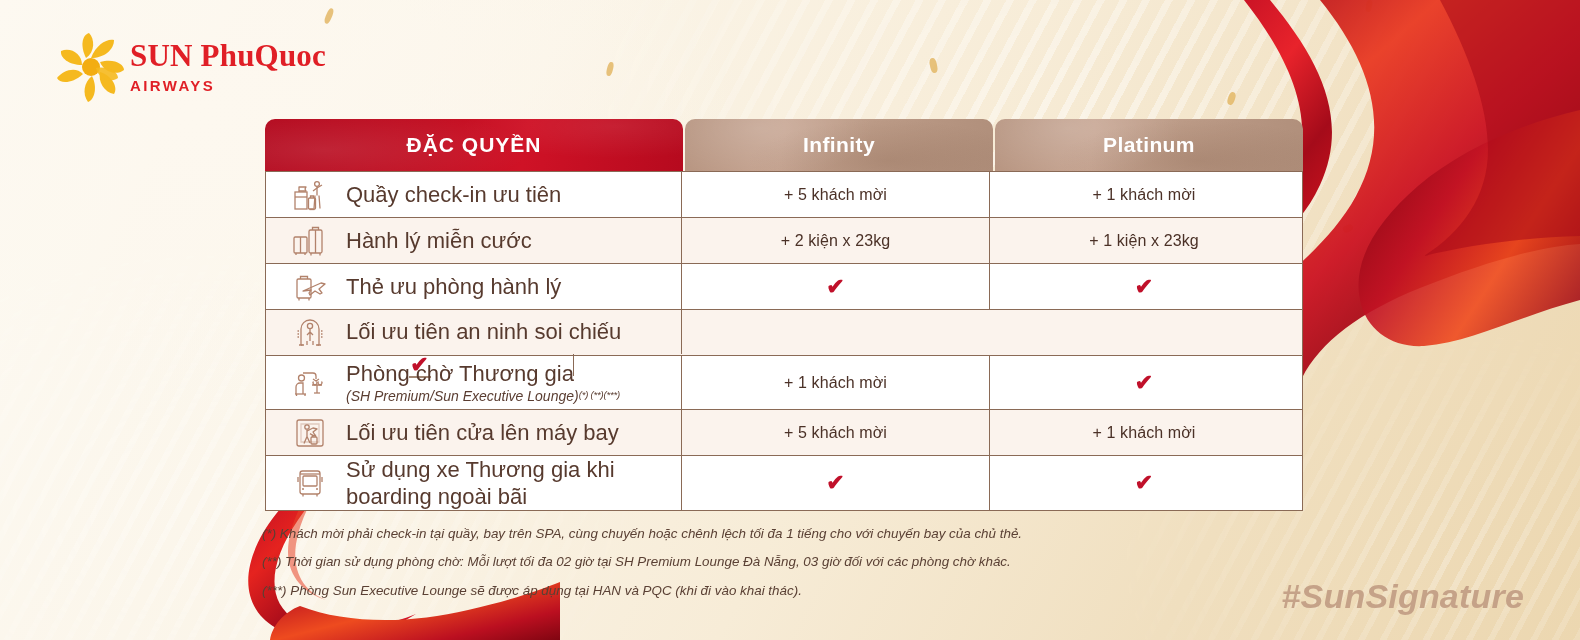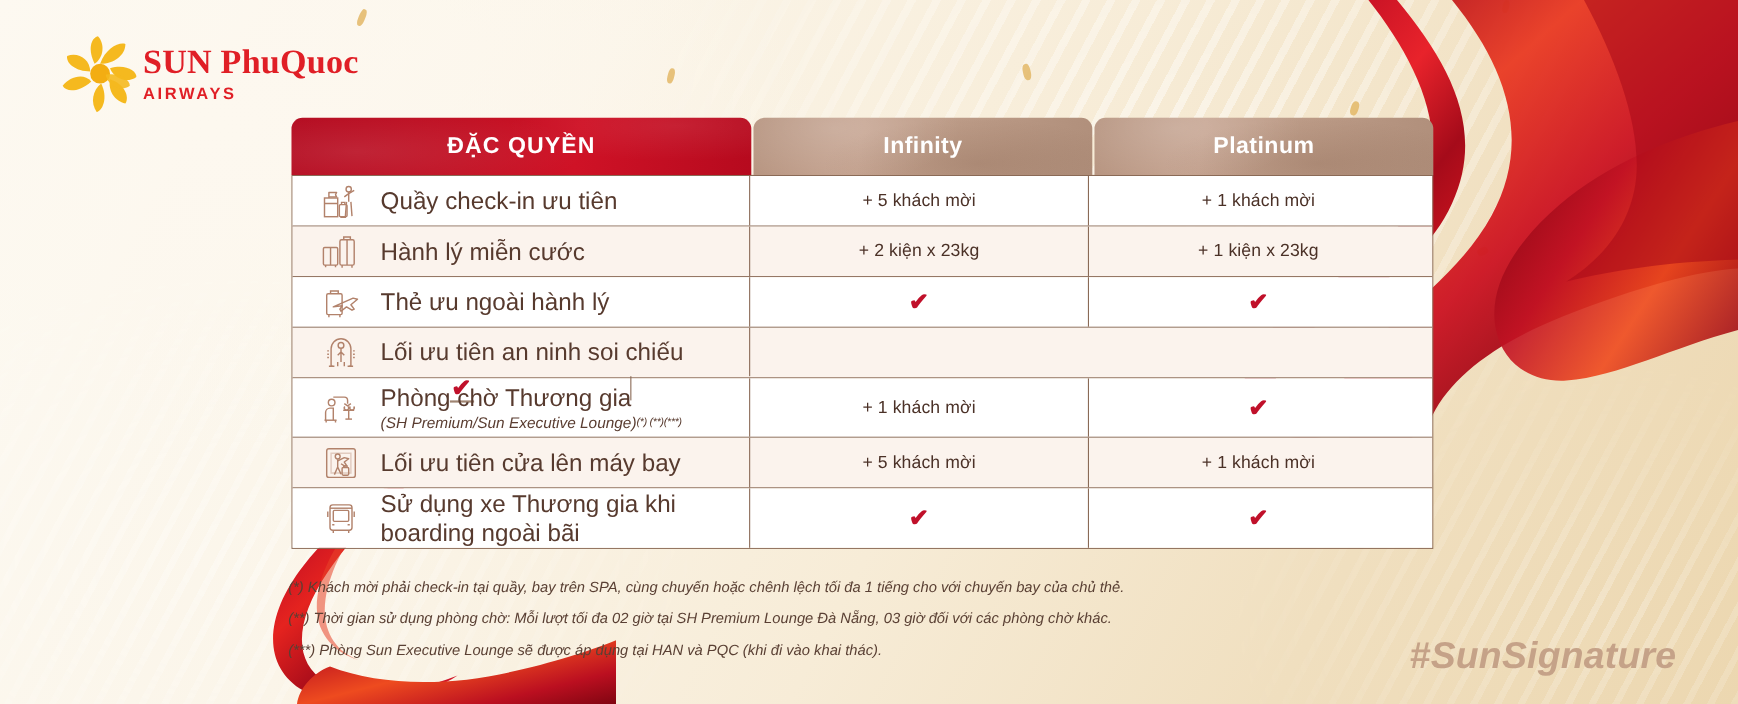--- a/index.html
+++ b/index.html
@@ -89,21 +89,21 @@
     margin-top: 6px;
   }
 
   
   #table-wrap {
     position: absolute;
     left: 265px;
     top: 107px;
     width: 1038px;
   }
-  .thead { display: flex; gap: 2px; align-items: flex-end; }
+  .thead { display: flex; gap: 2px; align-items: flex-end; margin-top: 12px; }
   .th {
     height: 52px;
     border-radius: 10px 10px 0 0;
     display: flex; align-items: center; justify-content: center;
     position: relative;
     overflow: hidden;
   }
   .th-priv {
     width: 418px;
     background: linear-gradient(100deg, #b3081d 0%, #c10f22 38%, #cf1226 62%, #b60a1e 100%);
@@ -391,21 +391,21 @@
           <div class="cell-feature">
             <div class="ficon">
               <svg width="40" height="40" viewBox="0 0 40 40" fill="none" stroke="#b2826b" stroke-width="1.3">
       <rect x="7" y="12" width="14" height="19" rx="1.3"></rect>
       <path d="M10.5 12V9.5h7V12"></path>
       <path d="M9 31v2.5M19 31v2.5"></path>
       <path d="M13 24l18-8 4 1-6 5 3 4-2 1-5-3-5 4-1-2 2-3z" stroke-linejoin="round" fill="none"></path>
               </svg>
             </div>
             <div class="ftext">
-              <div class="t1">Thẻ ưu ngoài hành lý</div>
+              <div class="t1">Thẻ ưu phòng hành lý</div>
             </div>
           </div>
           <div class="cell-val sep">
             <span class="tick">✔</span>
           </div>
           <div class="cell-val">
             <span class="tick">✔</span>
           </div>
         </div>
         <div class="trow alt" style="height: 46px; flex-direction: column;">

